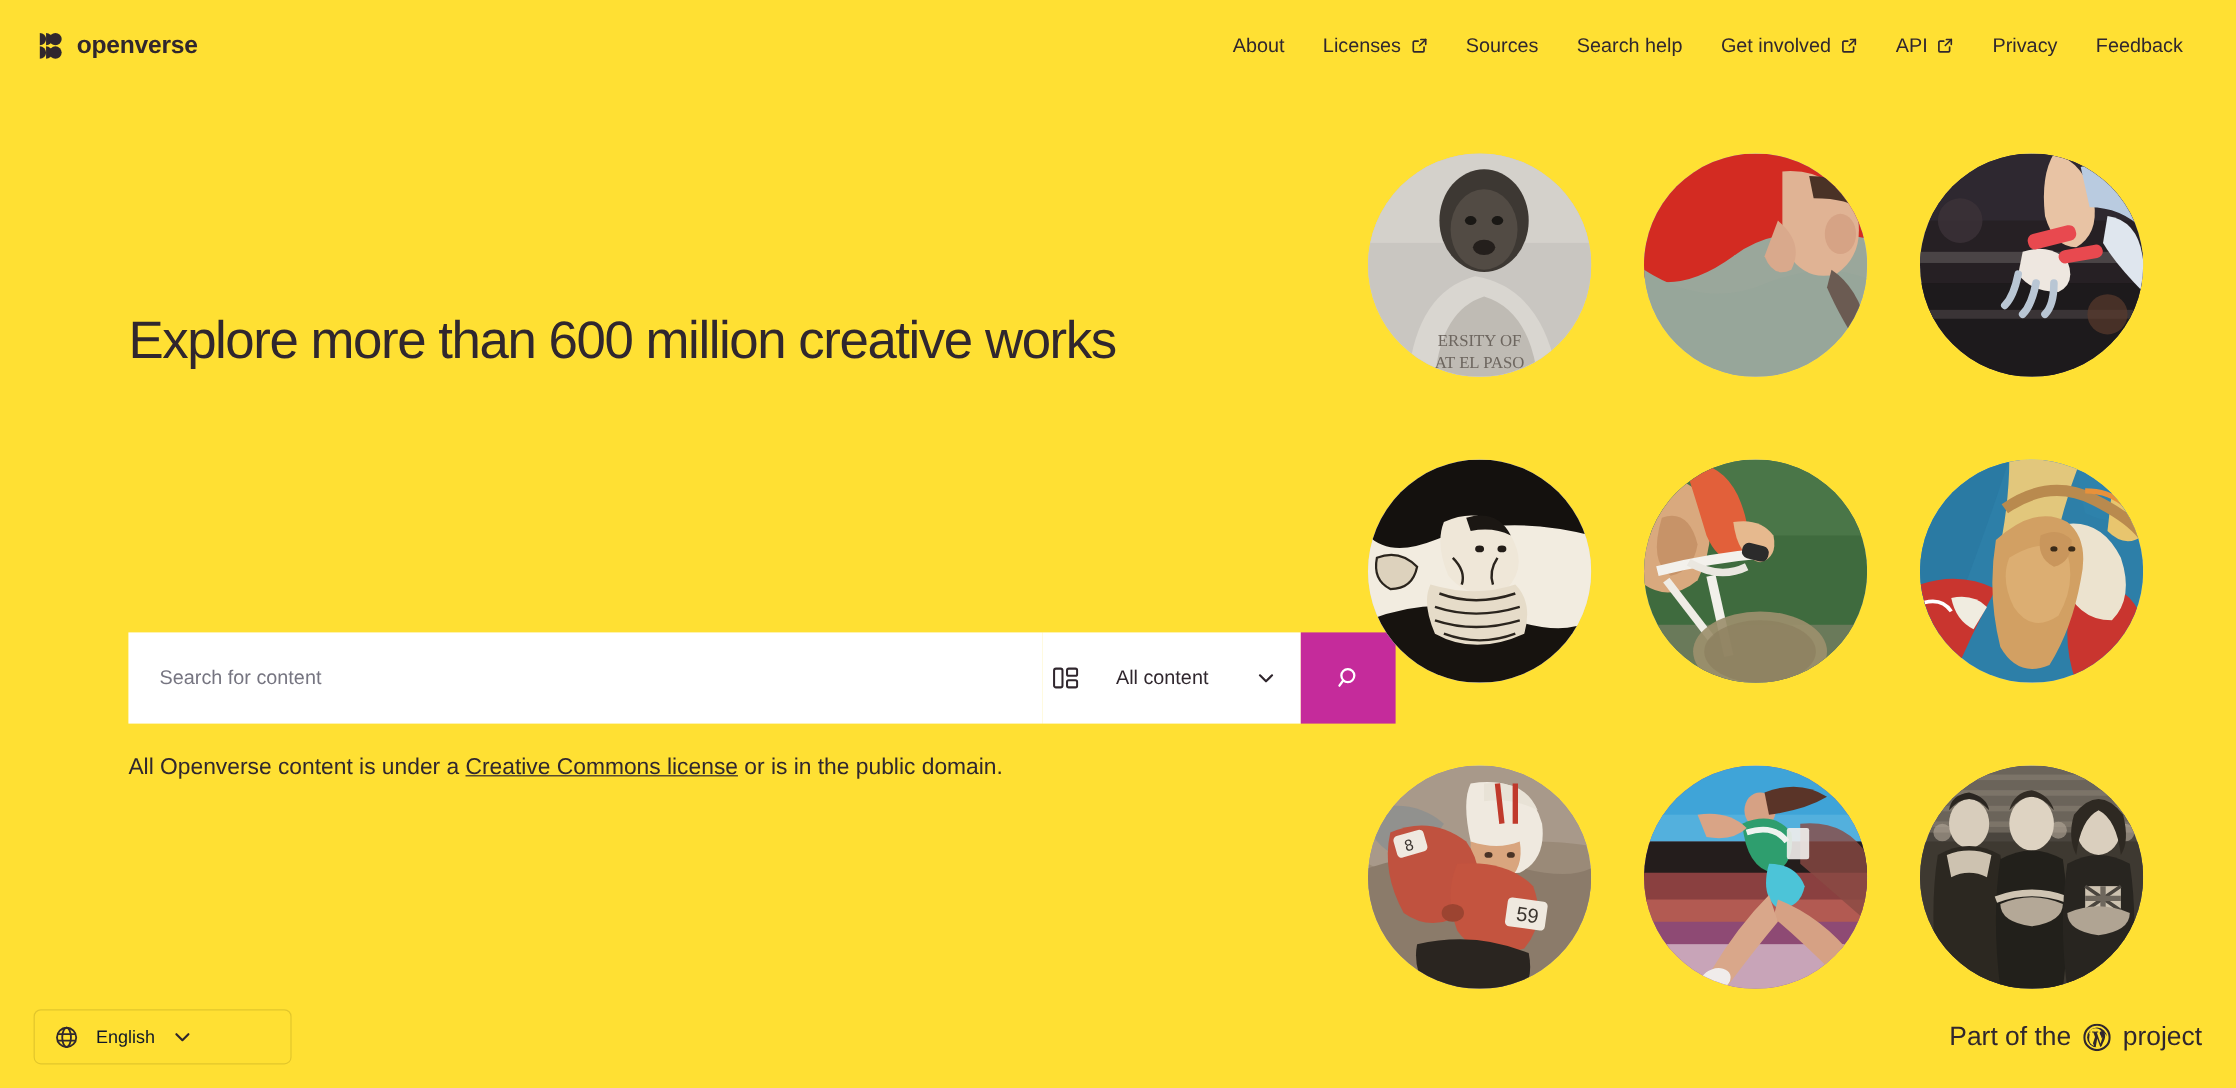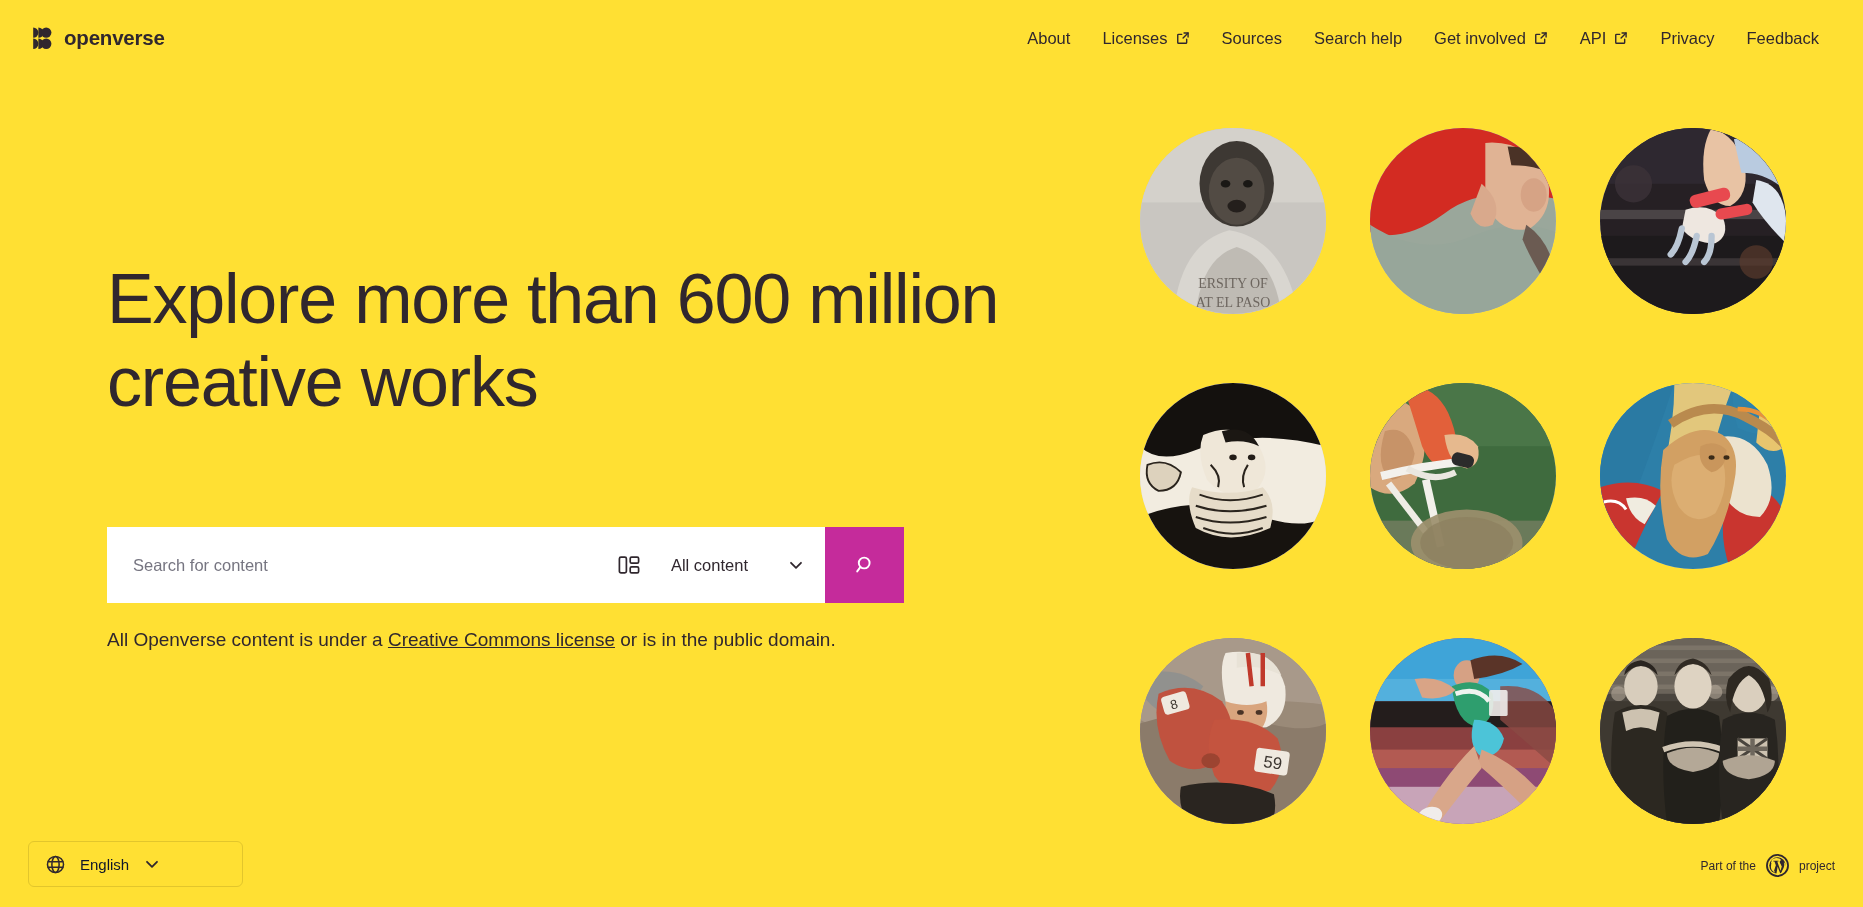--- a/index.html
+++ b/index.html
@@ -25,29 +25,29 @@
   .nav-link {
     display:inline-flex; align-items:center; gap:8px;
     font-size:16.5px; color:#30272E; text-decoration:none;
     padding:8px 16px; border-radius:4px; white-space:nowrap; cursor:pointer;
   }
   .ext-ico { width:14px; height:14px; display:block; flex:none; }
 
   
   .hero { position:absolute; left:107px; top:258px; width:950px; }
   .headline {
-    font-size:70px; line-height:1.18; font-weight:400;
+    font-size:44px; line-height:1.18; font-weight:400;
     letter-spacing:-1.2px; color:#30272E;
   }
   .subtitle { margin-top:38px; font-size:16.5px; color:#30272E; }
 
   
   .searchbar {
     position:absolute; left:107px; top:527px;
-    width:797px; height:76px; display:flex; align-items:stretch;
+    width:1056px; height:76px; display:flex; align-items:stretch;
   }
   .search-field {
     flex:1; background:#fff; display:flex; align-items:center;
     padding:0 26px;
   }
   .search-field input {
     width:100%; border:none; outline:none; background:transparent;
     font-family:"Liberation Sans", sans-serif; font-size:16.5px; color:#30272E;
   }
   .search-field input::placeholder { color:#767581; }
@@ -91,21 +91,21 @@
     display:flex; align-items:center; gap:14px; padding:0 16px;
     cursor:pointer; background:transparent;
   }
   .globe { width:21px; height:21px; display:block; flex:none; }
   .lang-label { font-size:15px; color:#0f172a;text-align:right; }
   .lang-chevron { width:18px; height:18px; margin-left:auto; display:block; }
 
   .wp-credit {
     position:absolute; right:28px; bottom:30px;
     display:flex; align-items:center; gap:10px;
-    font-size:12px; color:#30272E;
+    font-size:22px; color:#30272E;
   }
   .wp-mark { width:23px; height:23px; display:block; }
 </style>
 </head>
 <body>
 
 <div class="page">
 
   <header class="header">
 

